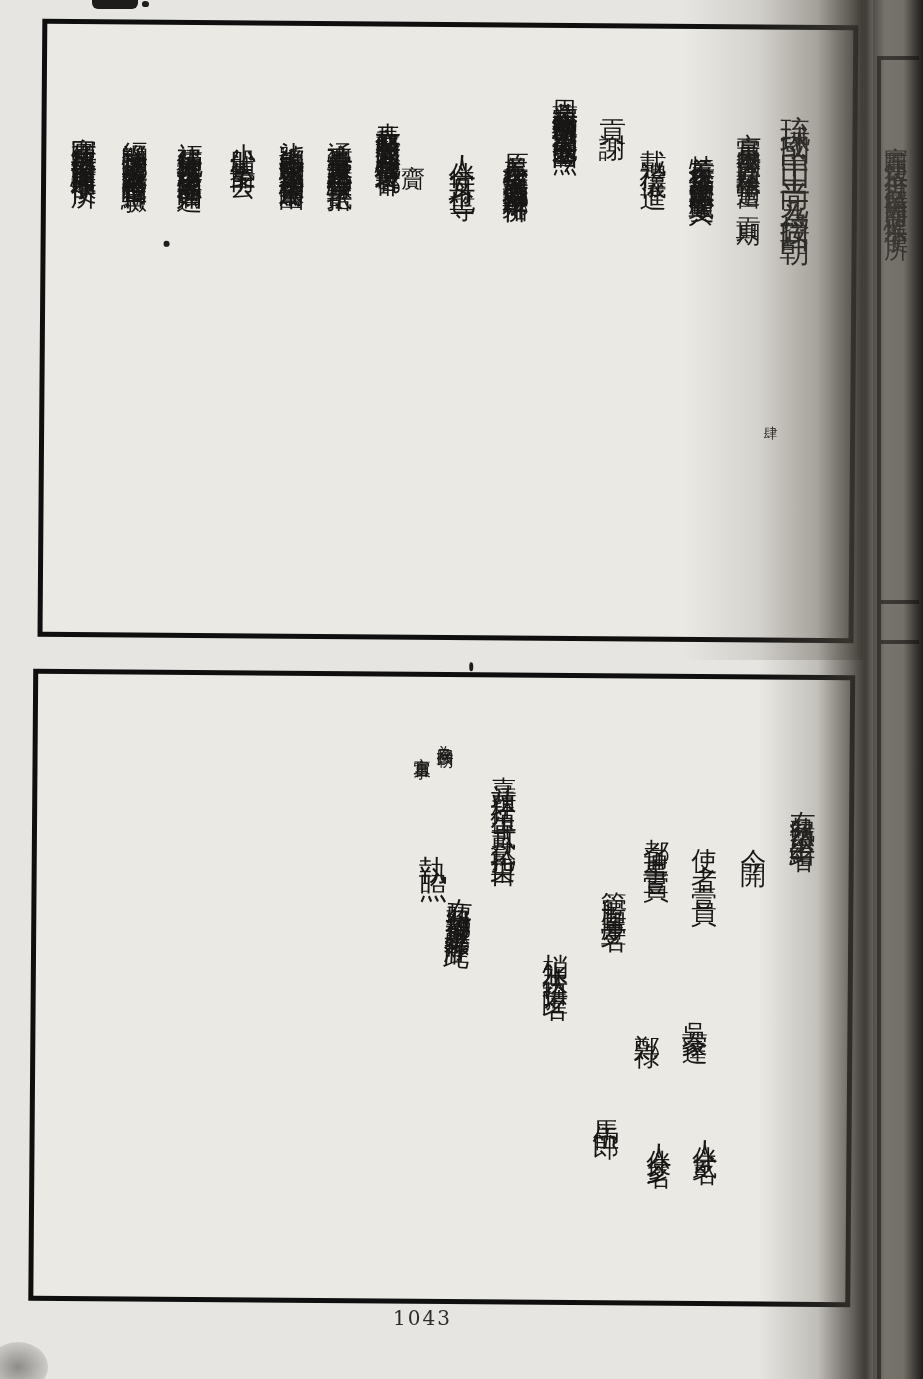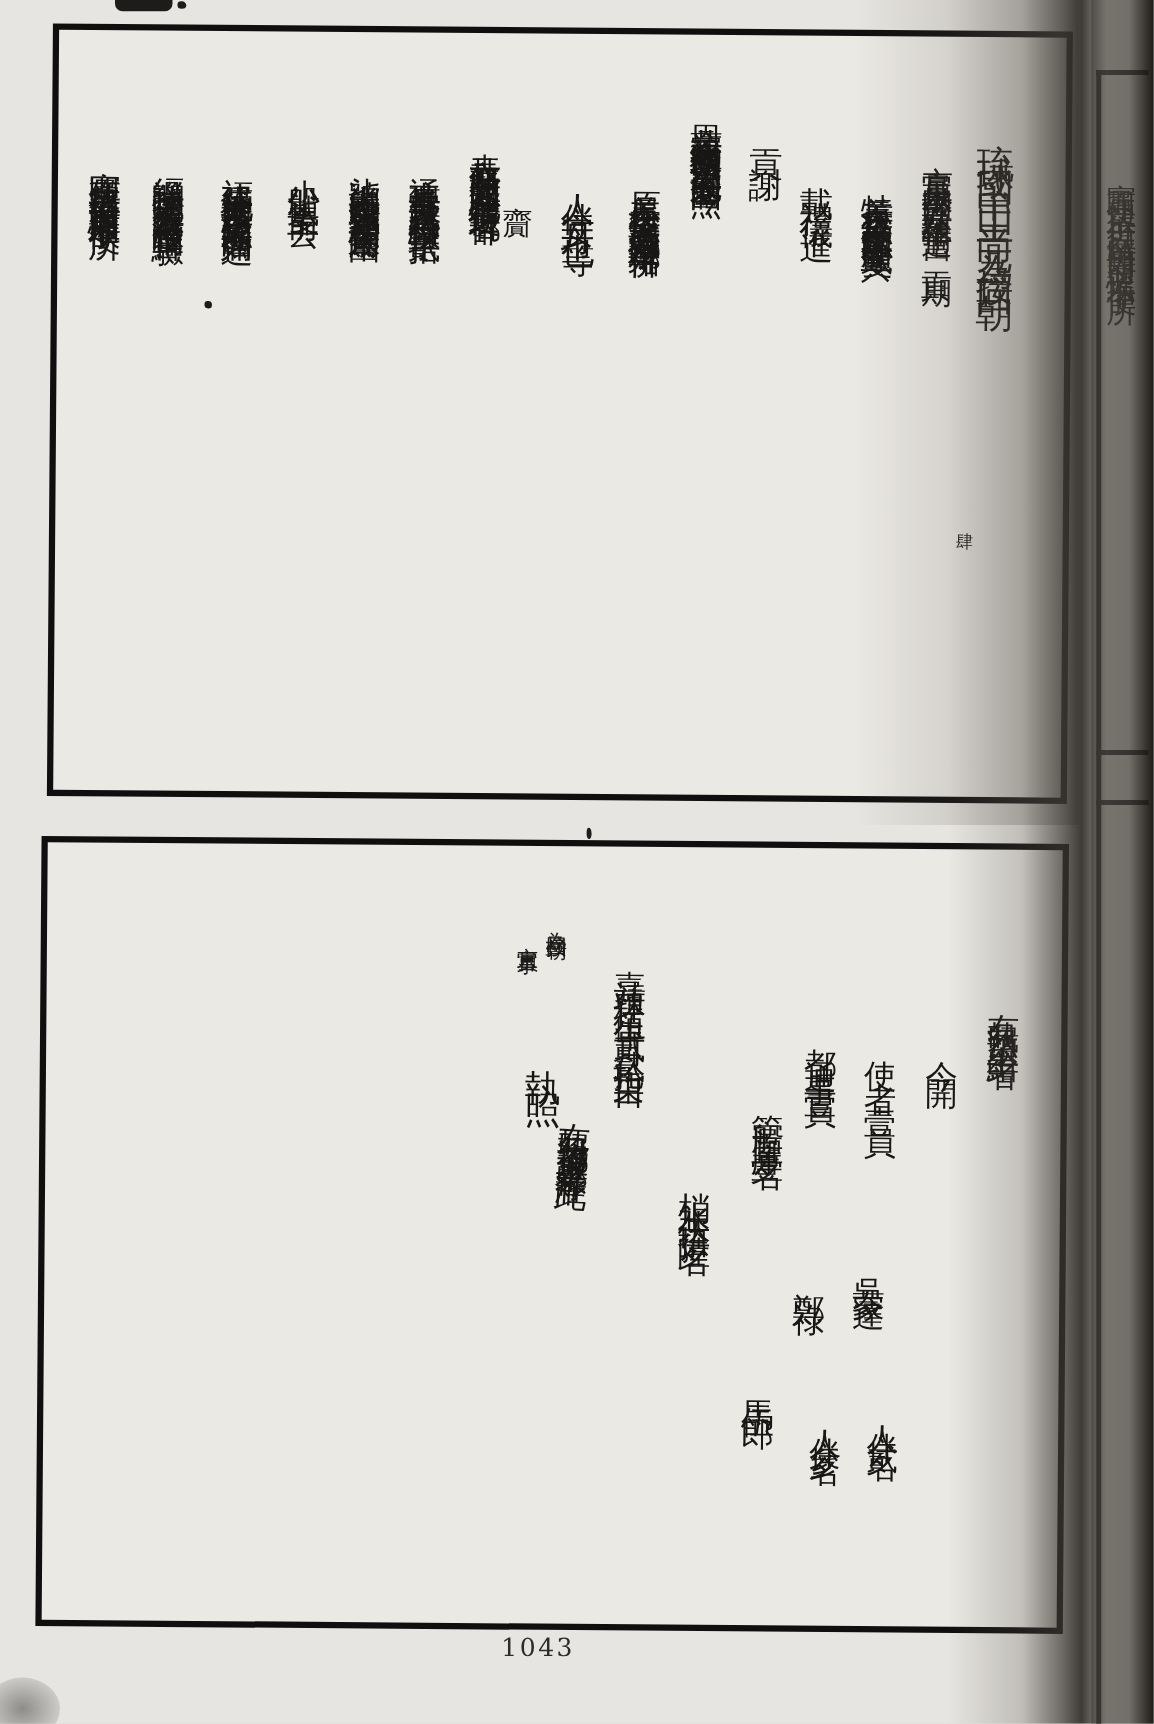--- a/index.html
+++ b/index.html
@@ -20,22 +20,22 @@
   .frame-top    { left:40px;  top:22px;  width:806px; height:608px; }
   .frame-bottom { left:36px;  top:672px; width:812px; height:622px; }
   .vcol {
     position:absolute;
     writing-mode:vertical-rl; text-orientation:upright;
     line-height:1; white-space:nowrap;
     color:#181716;
   }
   .small-note { color:#1c1b1a; }
   .pagenum {
-    position:absolute; left:380px; top:1306px; width:80px;
-    text-align:right; font-size:20px; letter-spacing:2px; color:#2d2c2b;
+    position:absolute; left:393px; top:1306px; width:80px;
+    text-align:left; font-size:20px; letter-spacing:2px; color:#2d2c2b;
     font-family:"DejaVu Serif","Liberation Serif",serif;
   }
   
   .neighbor-page { position:absolute; top:0; right:0; width:50px; height:1379px;
     background:#8f8c86; }
   .n-vline  { position:absolute; left:4px; top:56px; width:4px; height:1323px; background:#161514; }
   .n-hline  { position:absolute; left:4px; height:4px; background:#161514; }
   .gutter-shade {
     position:absolute; top:0; right:0; width:165px; height:1379px;
     pointer-events:none;

